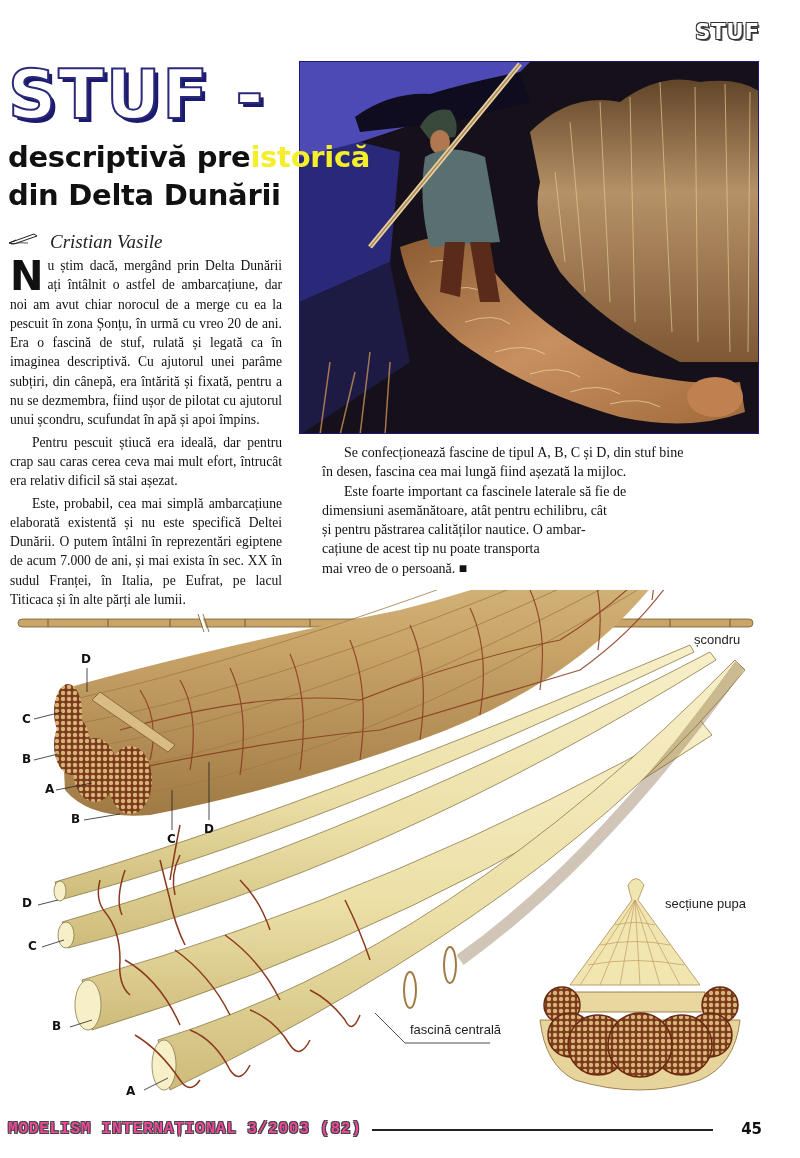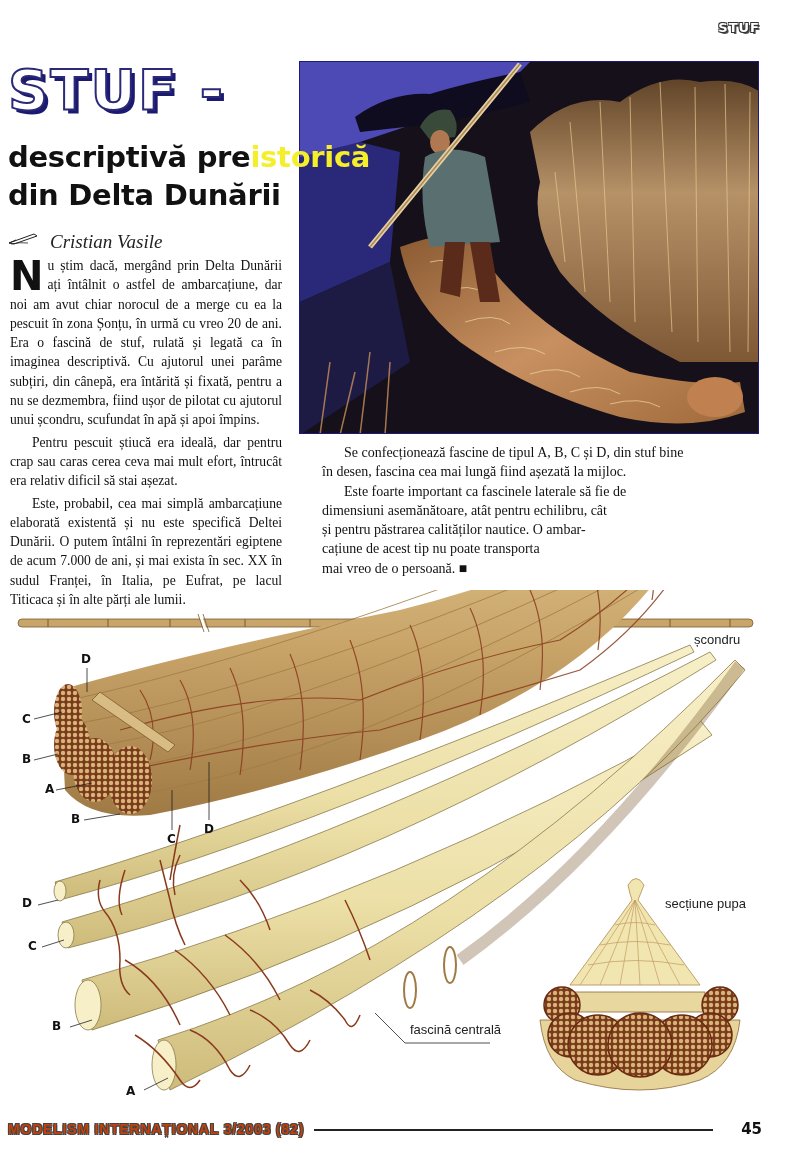--- a/index.html
+++ b/index.html
@@ -1,29 +1,29 @@
 <!DOCTYPE html>
 <html><head>
 <meta charset="utf-8">
 <style>
   * { margin: 0; padding: 0; box-sizing: border-box; }
   html, body { width: 800px; height: 1158px; background: #ffffff; overflow: hidden; }
   body { position: relative; font-family: "Liberation Serif", serif; color: #111; }
 
   .section-tag {
     position: absolute; top: 20px; right: 40px;
-    font-family: "DejaVu Sans", sans-serif; font-weight: bold; font-size: 13px;
+    font-family: "DejaVu Sans", sans-serif; font-weight: bold; font-size: 21px;
     letter-spacing: 1px; color: #fff;
     text-shadow: -1px -1px 0 #333, 1px -1px 0 #333, -1px 1px 0 #333, 1px 1px 0 #333, 2px 2px 0 #555;
     text-align: right;
   }
 
   .title-main {
     position: absolute; left: 8px; top: 62px;
-    font-family: "DejaVu Sans", sans-serif; font-weight: bold; font-size: 56px;
+    font-family: "DejaVu Sans", sans-serif; font-weight: bold; font-size: 67px;
     letter-spacing: 2px; color: #fff;
     -webkit-text-stroke: 2px #2b2a7a;
     text-shadow: 4px 4px 0 #1c1a6e;
     line-height: 1;
   }
   .title-sub {
     position: absolute; left: 8px; top: 138px;
     font-family: "DejaVu Sans", sans-serif; font-weight: bold; font-size: 29px;
     color: #111; line-height: 38px; letter-spacing: -0.3px;
     z-index: 3; white-space: nowrap;
@@ -71,22 +71,22 @@
   }
   .cap {
     position: absolute; font-family: "Liberation Sans", sans-serif; font-size: 13px; color: #222;
   }
 
   .footer {
     position: absolute; left: 8px; right: 38px; top: 1120px;
     display: flex; align-items: center; gap: 10px;
   }
   .footer .mag {
-    font-family: Liberation Sans, sans-serif; font-weight: bold; font-size: 14px;
-    letter-spacing: 0.8px; color: #c2410c; white-space: nowrap;
+    font-family: Liberation Mono, monospace; font-weight: bold; font-size: 16px;
+    letter-spacing: 0.8px; color: #ec4899; white-space: nowrap;
     text-shadow: -1px -1px 0 #444, 1px -1px 0 #444, -1px 1px 0 #444, 1px 1px 0 #444;
   }
   .footer .rule { flex: 1; height: 1.5px; background: #222; margin-top: 2px; }
   .footer .pageno {
     font-family: "DejaVu Sans", sans-serif; font-weight: bold; font-size: 15px; color: #111;
     margin-left: 18px;
   }
 </style>
 </head>
 <body>

